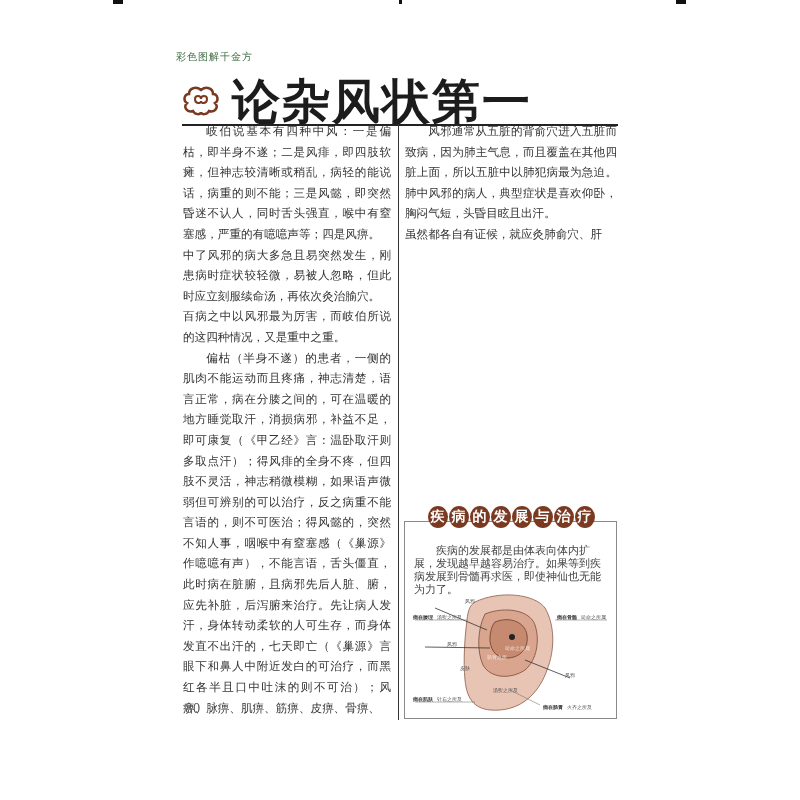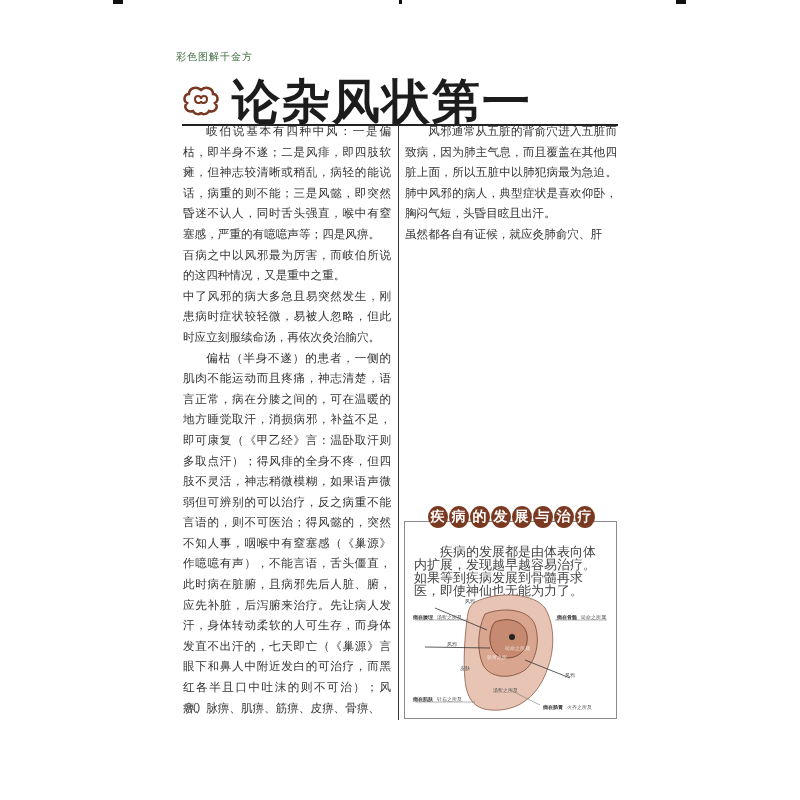--- a/index.html
+++ b/index.html
@@ -18,22 +18,22 @@
   .col-right { left: 405px; width: 212px; }
   .col p { margin: 0; }
   .col p.indent { text-indent: 2em; }
   .col p.noindent { text-indent: 0; }
   .box { position: absolute; left: 404px; top: 521px; width: 211px; height: 196px;
          border: 1.5px solid #8a8a8a; background: #fff; }
   .box-title-wrap { position: absolute; left: 431px; top: 506px; width: 160px; height: 26px; display: flex; justify-content: center; }
   .box-title { display: flex; gap: 1px; }
   .box-title span { display: inline-flex; width: 20px; height: 22px; border-radius: 50%; background: #7a3a22; color: #fff;
                     font-family: "DejaVu Sans", sans-serif; font-weight: bold; font-size: 14px; align-items: center; justify-content: center; }
-  .box-text { position: absolute; left: 414px; top: 545px; width: 194px; font-family: Liberation Sans, sans-serif;
-              font-size: 13px; line-height: 13px; color: #444; text-indent: 2em; }
+  .box-text { position: absolute; left: 414px; top: 545px; width: 194px; font-family: Liberation Mono, monospace;
+              font-size: 11px; line-height: 13px; color: #444; text-indent: 2em; }
   .diagram { position: absolute; left: 405px; top: 590px; width: 210px; height: 125px; }
   .diag-label { position: absolute; font-family: "DejaVu Sans", sans-serif; font-size: 5px; color: #555; white-space: nowrap; }
   .diag-label b { font-weight: bold; color: #333; margin-right: 4px; }
   .page-num { position: absolute; left: 185px; top: 702px; font-size: 12px; color: #555; }
 </style>
 </head>
 <body>
 
 <div class="crop-mark" style="left:113px;width:10px;"></div>
 <div class="crop-mark" style="left:399px;width:3px;"></div>
@@ -46,22 +46,22 @@
     <path d="M19 4 C14 0 7 2 7 8 C2 8 1 15 5 17 C1 21 5 27 11 25 C13 29 19 29 19 26 C19 29 25 29 27 25 C33 27 37 21 33 17 C37 15 36 8 31 8 C31 2 24 0 19 4 Z" fill="none" stroke="#7a3a22" stroke-width="2.5"></path>
     <path d="M13 13 C13 9 19 9 19 13 C19 9 25 9 25 13 C25 18 19 18 19 15 C19 18 13 18 13 13 Z" fill="none" stroke="#7a3a22" stroke-width="2"></path>
   </svg>
   <div class="title-text">论杂风状第一</div>
 </div>
 <div class="title-rule"></div>
 <div class="col-divider"></div>
 
 <div class="col col-left">
   <p class="indent">岐伯说基本有四种中风：一是偏枯，即半身不遂；二是风痱，即四肢软瘫，但神志较清晰或稍乱，病轻的能说话，病重的则不能；三是风懿，即突然昏迷不认人，同时舌头强直，喉中有窒塞感，严重的有噫噫声等；四是风痹。</p>
+  <p class="noindent">中了风邪的病大多急且易突然发生，刚患病时症状较轻微，易被人忽略，但此时应立刻服续命汤，再依次灸治腧穴。</p>
   <p class="noindent">百病之中以风邪最为厉害，而岐伯所说的这四种情况，又是重中之重。</p>
-  <p class="noindent">中了风邪的病大多急且易突然发生，刚患病时症状较轻微，易被人忽略，但此时应立刻服续命汤，再依次灸治腧穴。</p>
   <p class="indent">偏枯（半身不遂）的患者，一侧的肌肉不能运动而且疼痛，神志清楚，语言正常，病在分腠之间的，可在温暖的地方睡觉取汗，消损病邪，补益不足，即可康复（《甲乙经》言：温卧取汗则多取点汗）；得风痱的全身不疼，但四肢不灵活，神志稍微模糊，如果语声微弱但可辨别的可以治疗，反之病重不能言语的，则不可医治；得风懿的，突然不知人事，咽喉中有窒塞感（《巢源》作噫噫有声），不能言语，舌头僵直，此时病在脏腑，且病邪先后人脏、腑，应先补脏，后泻腑来治疗。先让病人发汗，身体转动柔软的人可生存，而身体发直不出汗的，七天即亡（《巢源》言眼下和鼻人中附近发白的可治疗，而黑红各半且口中吐沫的则不可治）；风痹、脉痹、肌痹、筋痹、皮痹、骨痹、</p>
 </div>
 
 <div class="col col-right">
   <p class="indent">风邪通常从五脏的背俞穴进入五脏而致病，因为肺主气息，而且覆盖在其他四脏上面，所以五脏中以肺犯病最为急迫。肺中风邪的病人，典型症状是喜欢仰卧，胸闷气短，头昏目眩且出汗。</p>
   <p class="noindent">虽然都各自有证候，就应灸肺俞穴、肝</p>
 </div>
 
 <div class="box"></div>
 <div class="box-title-wrap">

